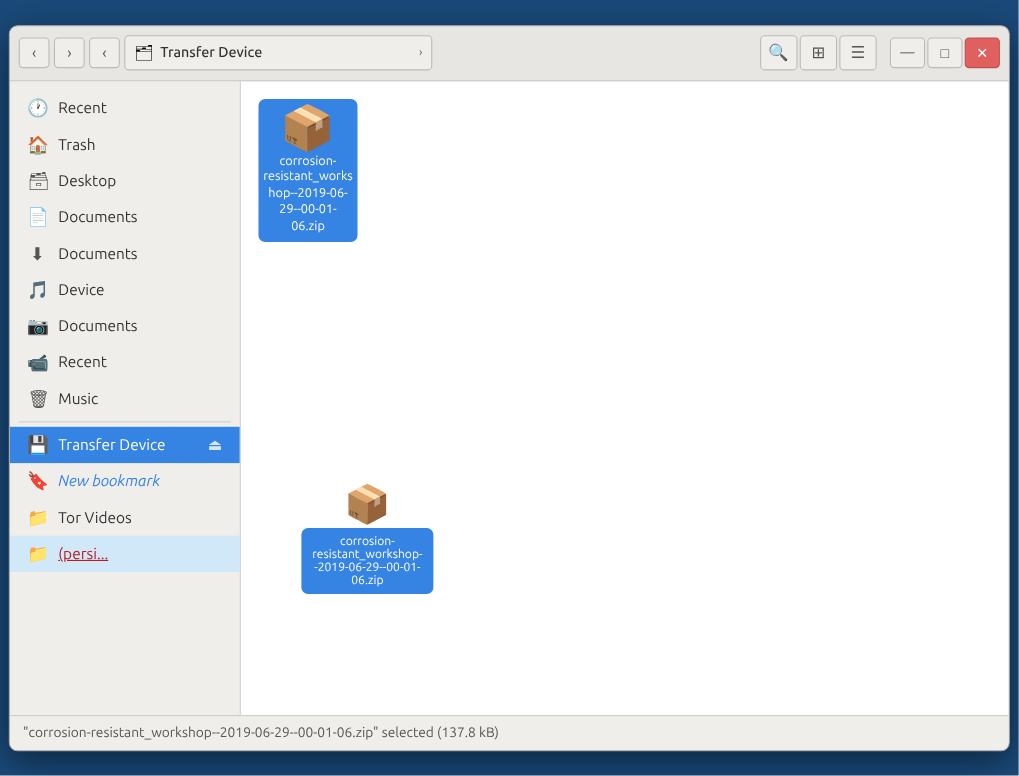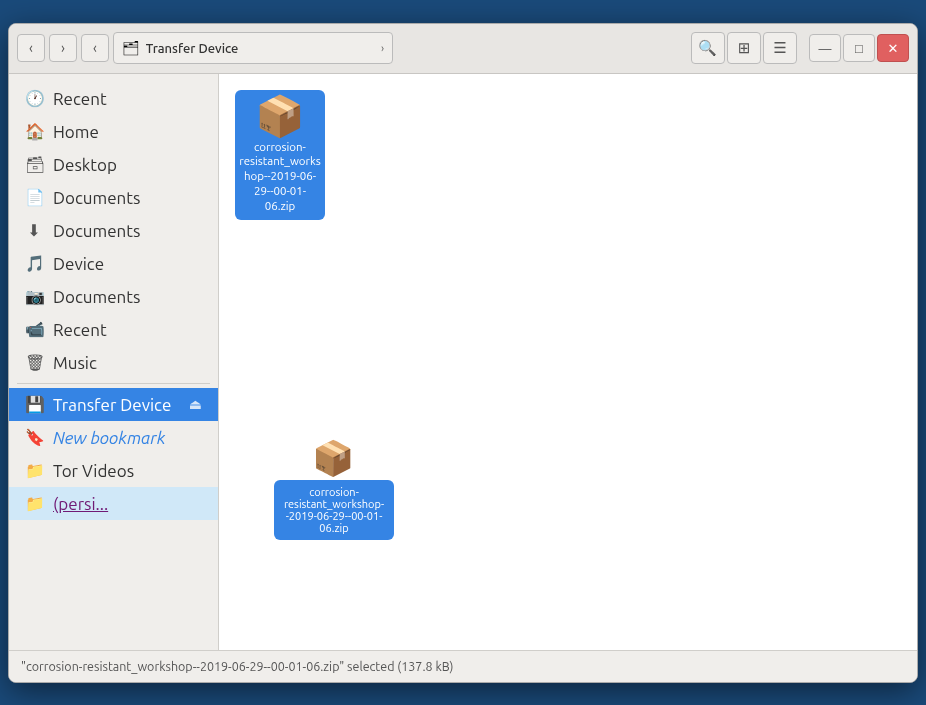--- a/index.html
+++ b/index.html
@@ -146,21 +146,21 @@
     .sidebar-item.special-blue .sidebar-icon { color: #3584e4; }
     .sidebar-icon {
       font-size: 16px;
       color: #555;
       width: 18px;
       text-align: center;
       flex-shrink: 0;
     }
     .sidebar-item.active .sidebar-icon { color: white; }
     .sidebar-label {
-      font-size: 17px;
+      font-size: 14px;
     }
     .sidebar-eject {
       margin-left: auto;
       font-size: 14px;
       opacity: 0.8;
     }
     .sidebar-divider {
       height: 1px;
       background: #d0ceca;
       margin: 4px 8px;
@@ -292,21 +292,21 @@
 
     <div class="sidebar">
 
       <div class="sidebar-item">
         <span class="sidebar-icon">🕐</span>
         <span class="sidebar-label">Recent</span>
       </div>
 
       <div class="sidebar-item">
         <span class="sidebar-icon">🏠</span>
-        <span class="sidebar-label">Home</span>
+        <span class="sidebar-label">Trash</span>
       </div>
 
       <div class="sidebar-item">
         <span class="sidebar-icon">🗃</span>
         <span class="sidebar-label">Desktop</span>
       </div>
 
       <div class="sidebar-item">
         <span class="sidebar-icon">📄</span>
         <span class="sidebar-label">Documents</span>
@@ -350,21 +350,21 @@
         <span class="sidebar-label" style="color:#3584e4;font-style:italic;">New bookmark</span>
       </div>
 
       <div class="sidebar-item">
         <span class="sidebar-icon">📁</span>
         <span class="sidebar-label">Tor Videos</span>
       </div>
 
       <div class="sidebar-item sidebar-folder-drag">
         <span class="sidebar-icon">📁</span>
-        <span class="sidebar-label" style="color:#701a75;text-decoration:underline;">(persi...</span>
+        <span class="sidebar-label" style="color:#b91c1c;text-decoration:underline;">(persi...</span>
       </div>
     </div>
 
     <div class="file-area">
       <div class="file-grid">
 
         <div class="file-item selected">
           <span class="file-icon">📦</span>
           <span class="file-label">corrosion-resistant_workshop--2019-06-29--00-01-06.zip</span>
         </div>

